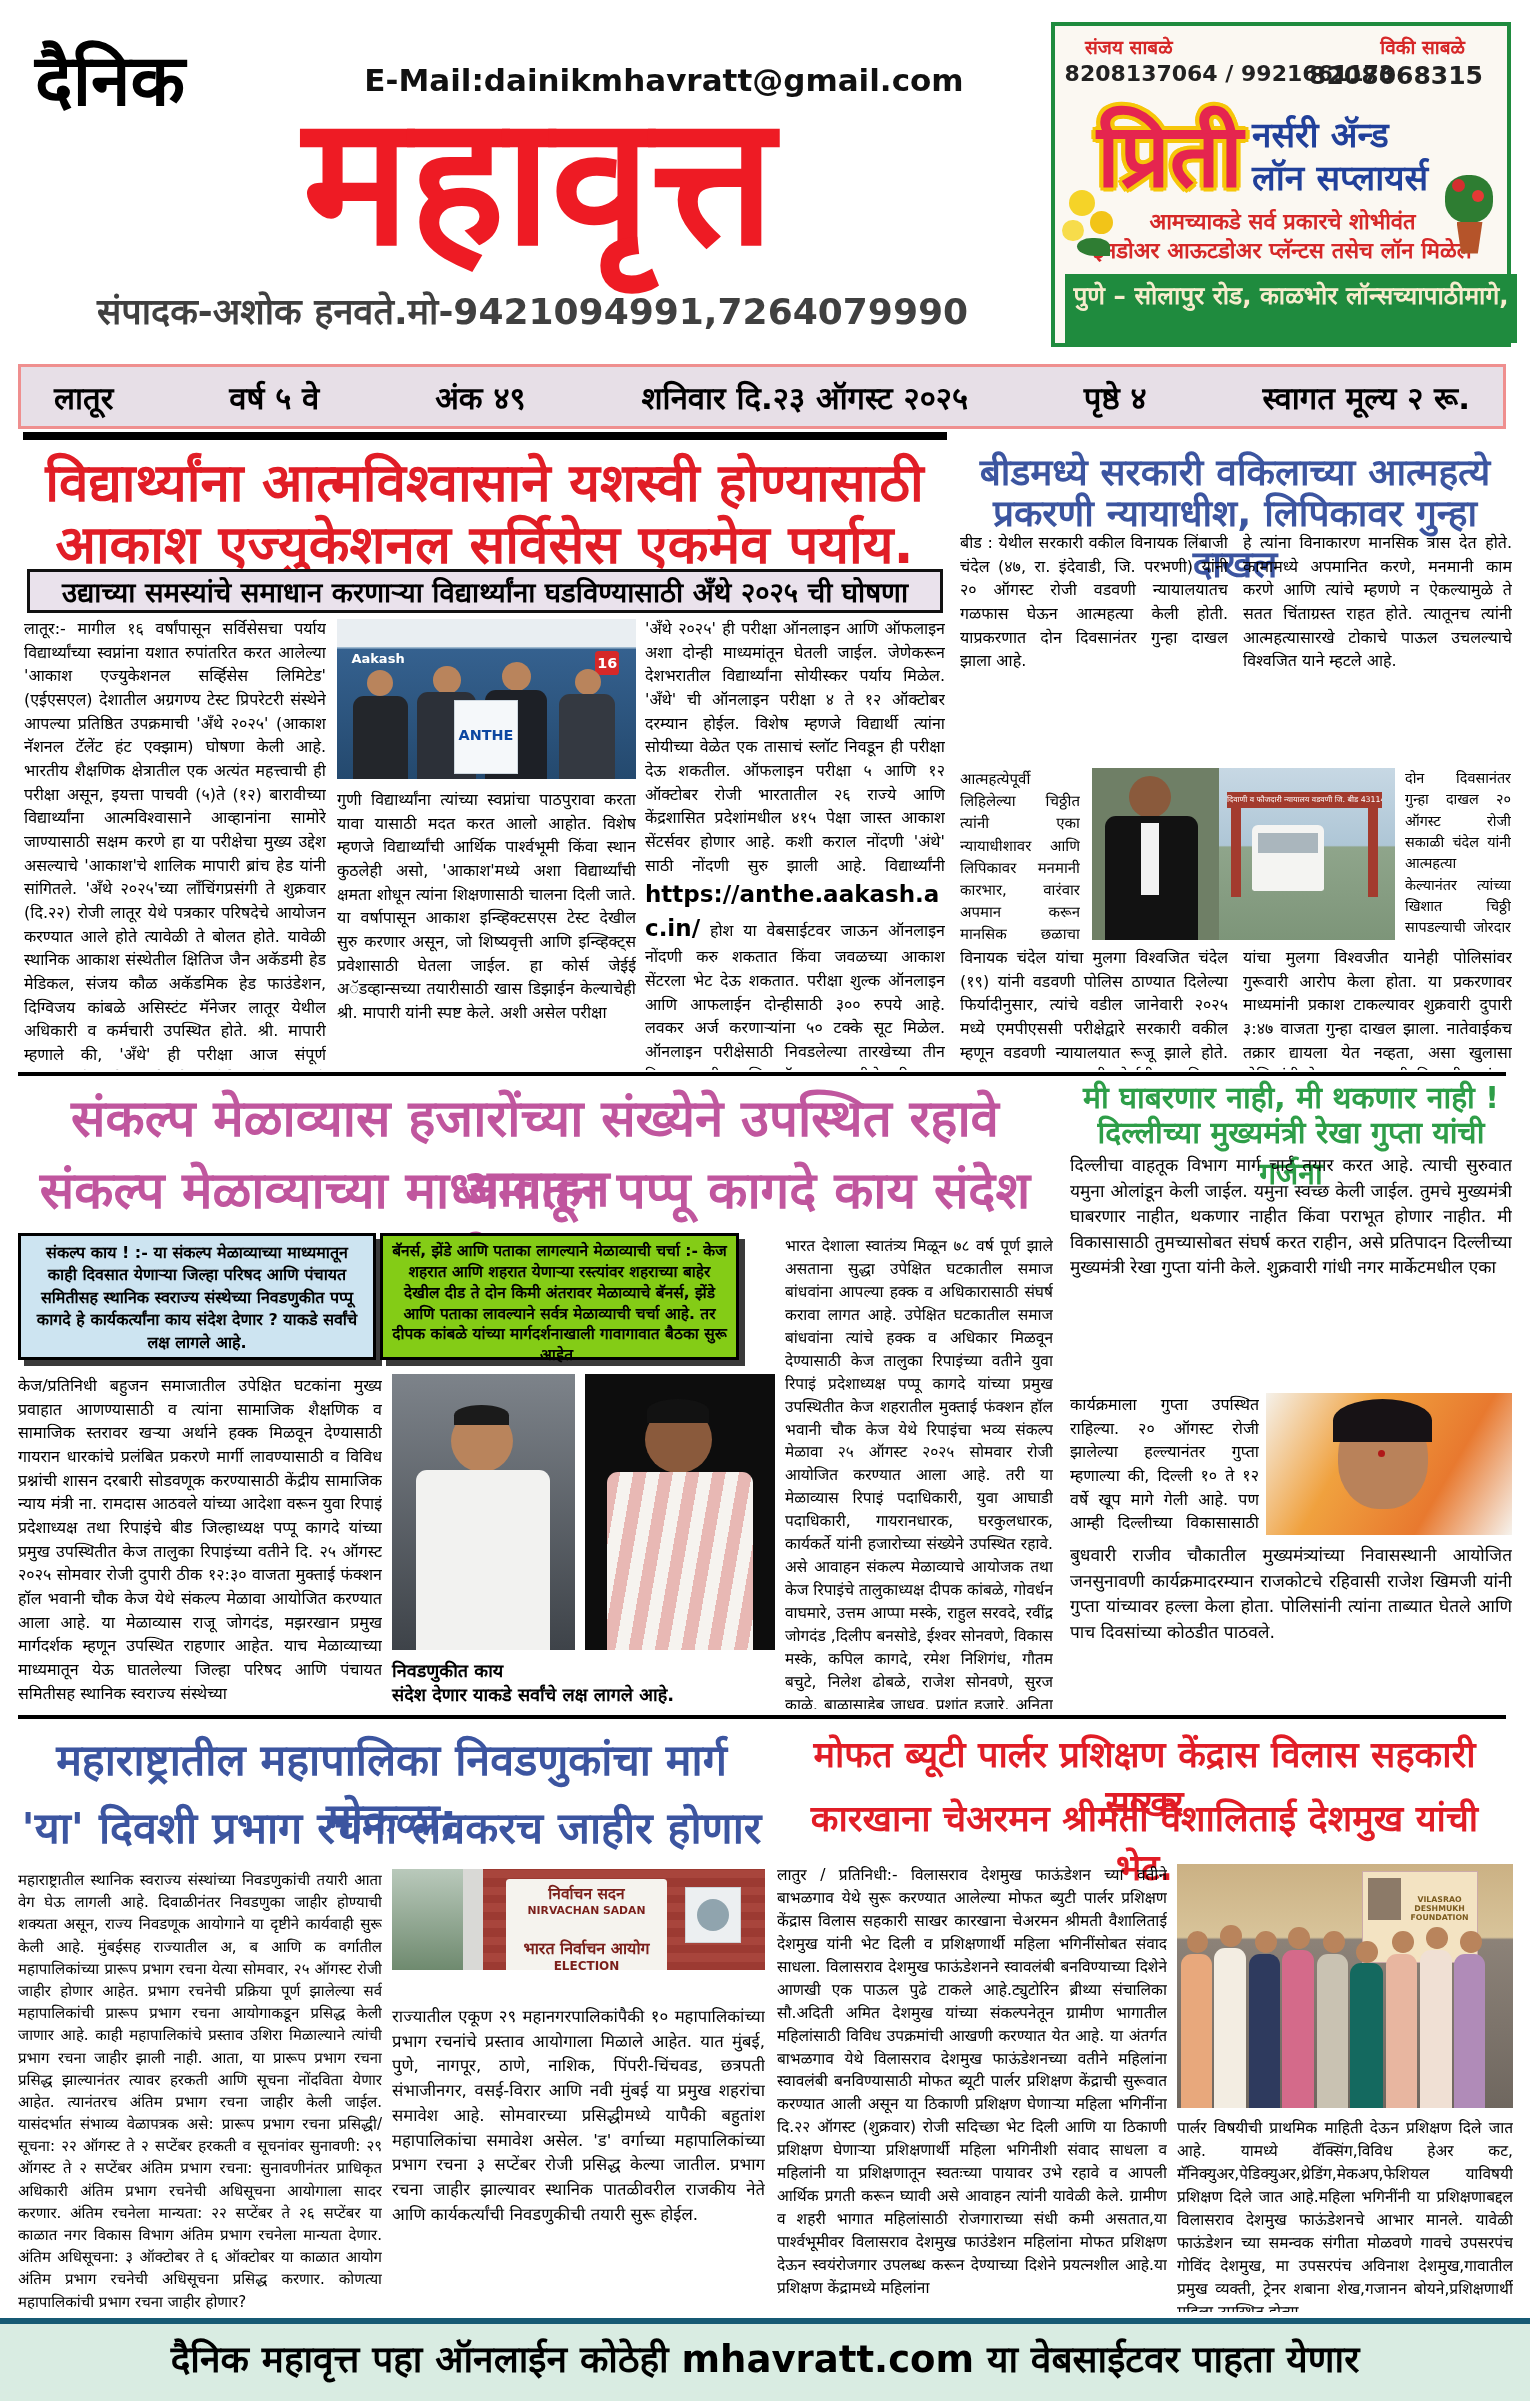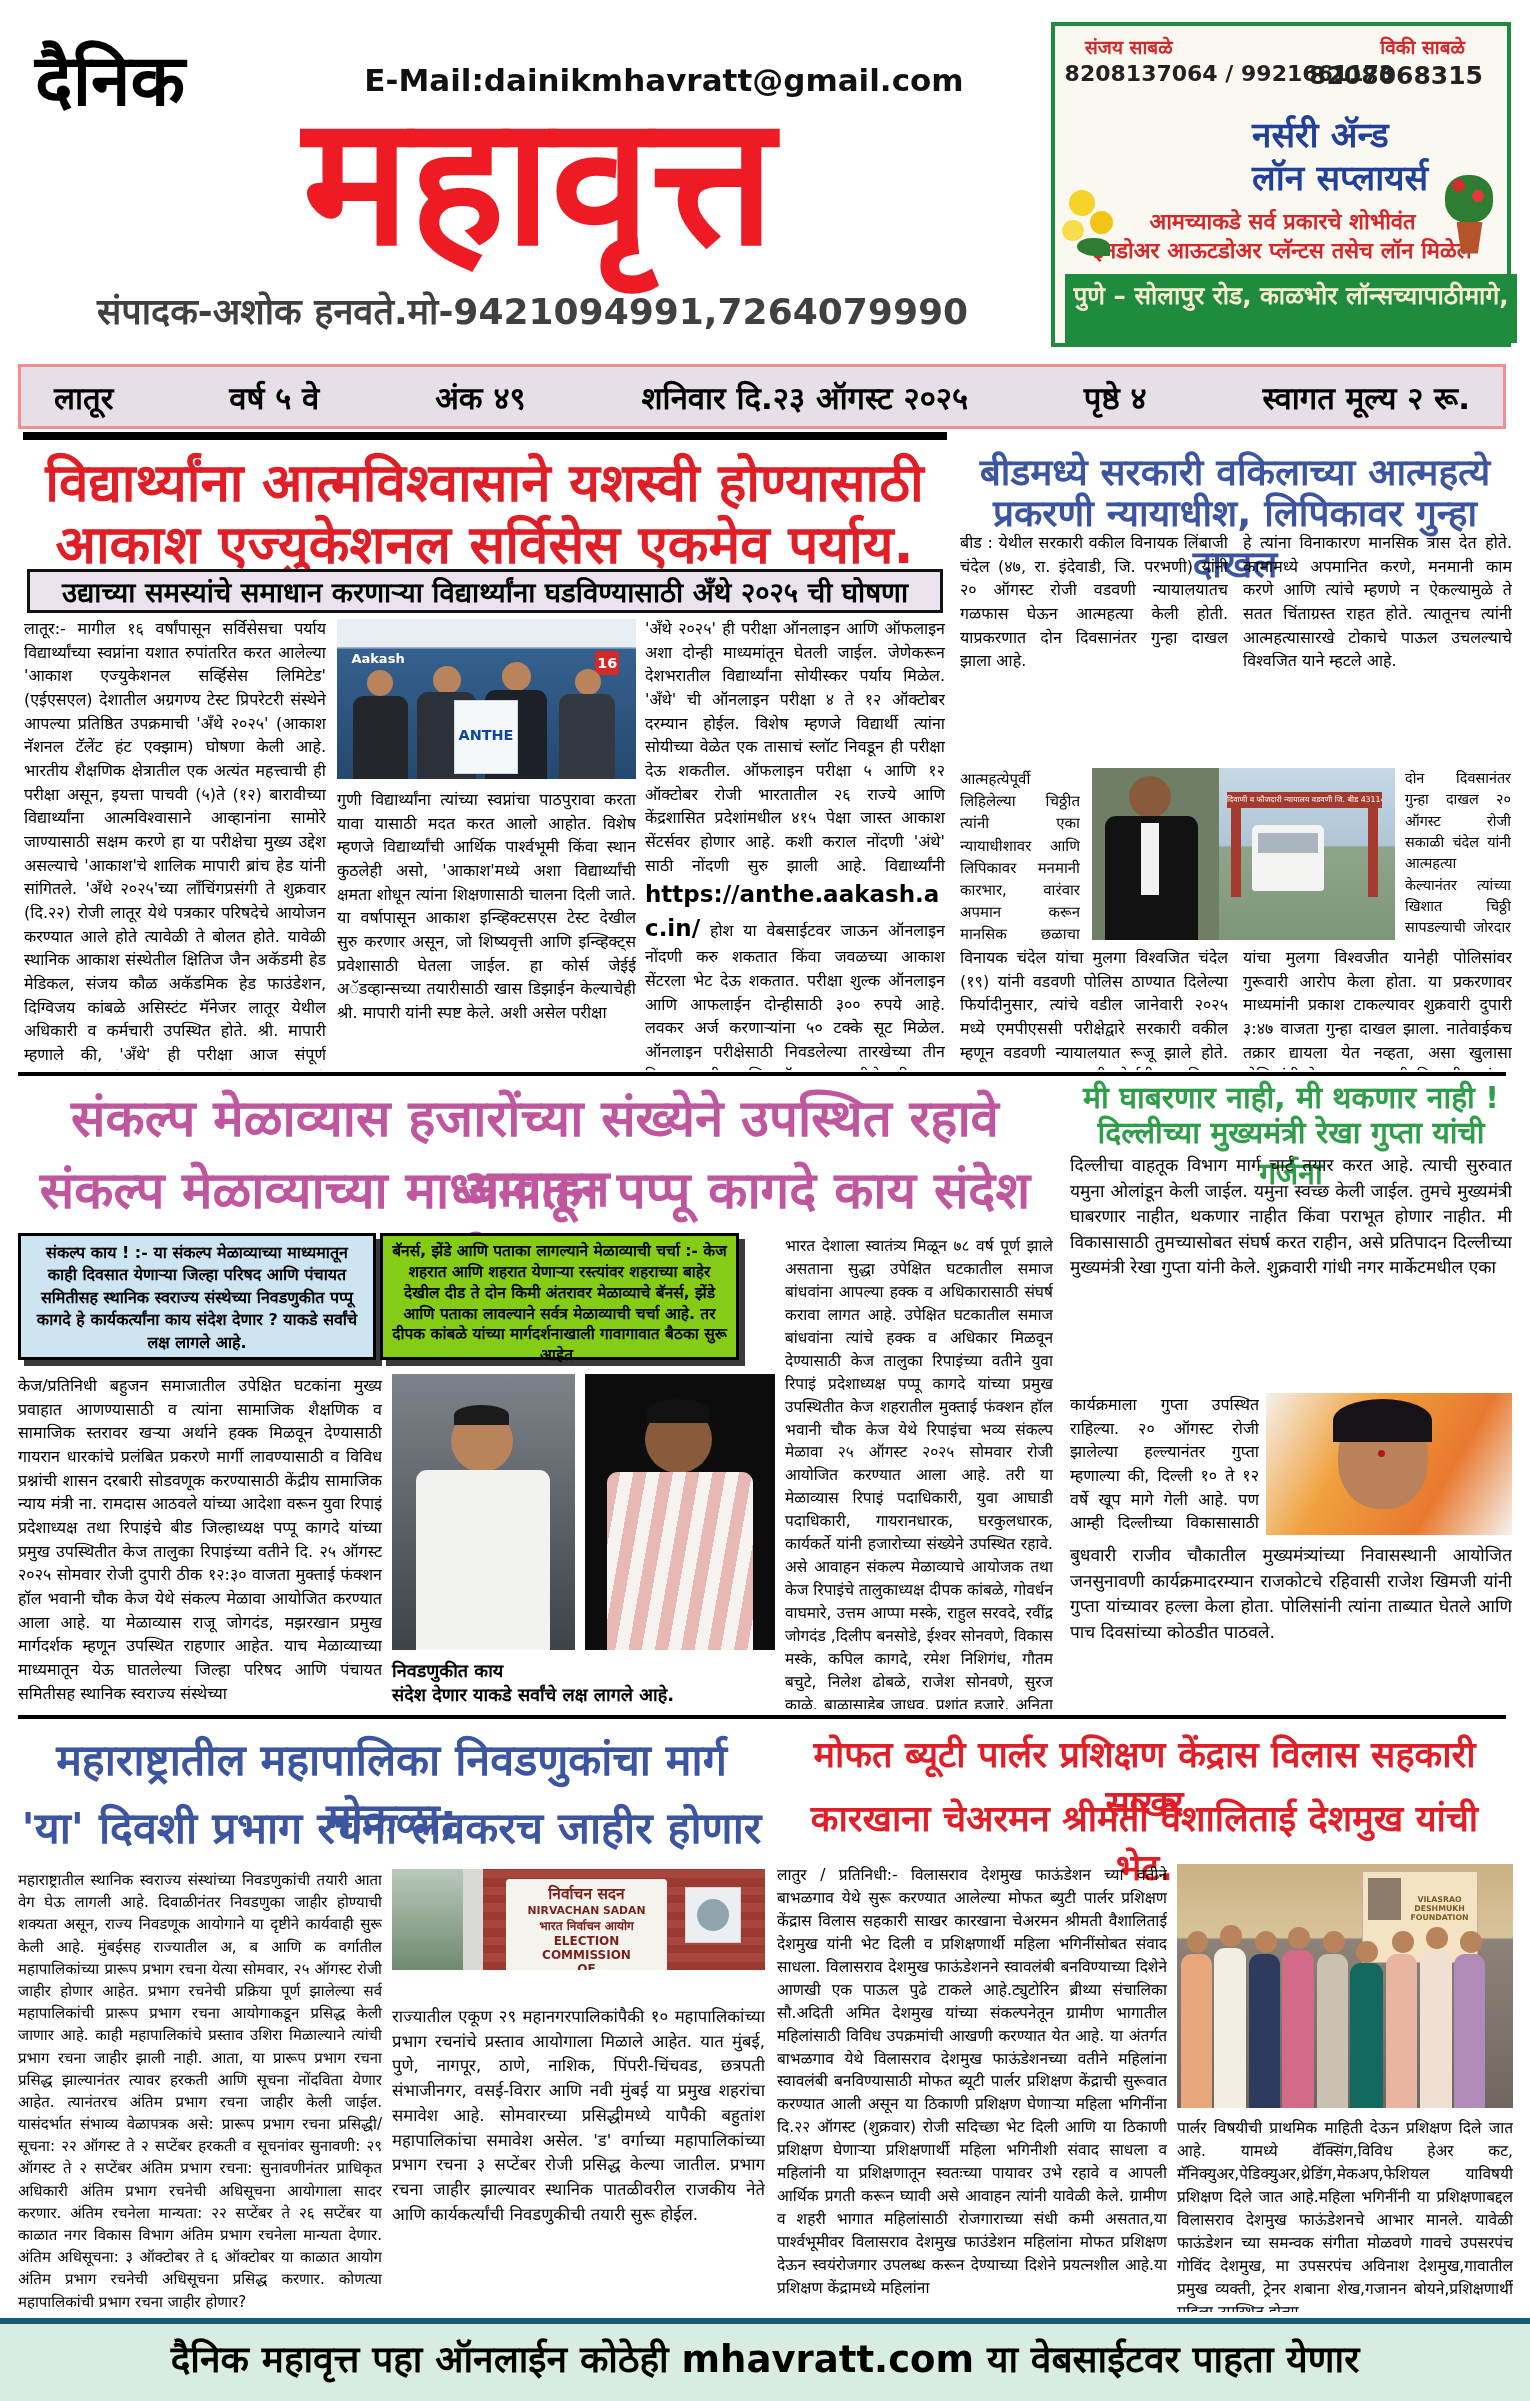--- a/index.html
+++ b/index.html
@@ -24,20 +24,21 @@
   <div class="abs" style="left:35px;top:29px;font-size:71px;font-weight:900;color:#000;">दैनिक</div>
   <div class="abs center" style="left:323px;top:62px;width:682px;font-size:31px;font-weight:600;color:#111;">E-Mail:dainikmhavratt@gmail.com</div>
   <div class="abs center" style="left:84px;top:88px;width:909px;font-size:179px;line-height:1.05;font-weight:900;color:#ee1b24;">महावृत्त</div>
   <div class="abs center" style="left:60px;top:286px;width:945px;font-size:36px;font-weight:800;color:#404040;">संपादक-अशोक हनवते.मो-9421094991,7264079990</div>
 
   <div class="abs" style="left:1051px;top:21.5px;width:452px;height:317px;border:4.8px solid #1f8b3e;background:#fbf8f2;">
     <div class="abs" style="left:30px;top:8.4px;font-size:19px;font-weight:700;color:#d62828;">संजय साबळे</div>
     <div class="abs" style="left:9.6px;top:35px;font-size:22px;font-weight:700;color:#222;">8208137064 / 9921661173</div>
     <div class="abs" style="right:42px;top:8.4px;font-size:19px;font-weight:700;color:#d62828;">विकी साबळे</div>
     <div class="abs" style="right:24px;top:35px;font-size:25px;font-weight:700;color:#222;">8208068315</div>
+    <div class="abs" style="left:42px;top:66px;font-size:88px;font-weight:900;color:#e5254f;text-shadow:3px 3px 0 #f6c60a,-3px -3px 0 #f6c60a,3px -3px 0 #f6c60a,-3px 3px 0 #f6c60a,0 4.2px 0 #f6c60a,4.2px 0 0 #f6c60a,0 -4.2px 0 #f6c60a,-4.2px 0 0 #f6c60a;">प्रिती</div>
     <div class="abs" style="left:197px;top:84px;font-size:35px;font-weight:800;color:#21409a;">नर्सरी ॲन्ड</div>
     <div class="abs" style="left:197px;top:127px;font-size:35px;font-weight:800;color:#21409a;">लॉन सप्लायर्स</div>
     <div class="abs center" style="left:78px;top:179px;width:299px;font-size:22px;font-weight:700;color:#d62828;">आमच्याकडे सर्व प्रकारचे शोभीवंत</div>
     <div class="abs center" style="left:36px;top:208px;width:383px;font-size:22px;font-weight:700;color:#d62828;">इनडोअर आऊटडोअर प्लॅन्टस तसेच लॉन मिळेल</div>
 
     <div class="abs" style="left:3.6px;top:161px;width:66px;height:78px;">
       <div class="abs" style="left:10.8px;top:3.6px;width:26px;height:26px;border-radius:50%;background:#f5d328;"></div>
       <div class="abs" style="left:31px;top:24px;width:23px;height:23px;border-radius:50%;background:#f2c418;"></div>
       <div class="abs" style="left:3.6px;top:33px;width:21.5px;height:21.5px;border-radius:50%;background:#f7dc4b;"></div>
       <div class="abs" style="left:18px;top:51px;width:33px;height:18px;border-radius:50% 50% 0 60%;background:#2f7d33;"></div>
@@ -171,21 +172,21 @@
   <div class="abs center headline-blue" style="left:18px;top:1729px;width:747px;font-size:43px;">महाराष्ट्रातील महापालिका निवडणुकांचा मार्ग मोकळा;</div>
   <div class="abs center headline-blue" style="left:18px;top:1797px;width:747px;font-size:43px;">'या' दिवशी प्रभाग रचना लवकरच जाहीर होणार</div>
   <div class="abs bodytext" style="left:18px;top:1869px;width:364px;height:442px;font-size:15px;">महाराष्ट्रातील स्थानिक स्वराज्य संस्थांच्या निवडणुकांची तयारी आता वेग घेऊ लागली आहे. दिवाळीनंतर निवडणुका जाहीर होण्याची शक्यता असून, राज्य निवडणूक आयोगाने या दृष्टीने कार्यवाही सुरू केली आहे. मुंबईसह राज्यातील अ, ब आणि क वर्गातील महापालिकांच्या प्रारूप प्रभाग रचना येत्या सोमवार, २५ ऑगस्ट रोजी जाहीर होणार आहेत. प्रभाग रचनेची प्रक्रिया पूर्ण झालेल्या सर्व महापालिकांची प्रारूप प्रभाग रचना आयोगाकडून प्रसिद्ध केली जाणार आहे. काही महापालिकांचे प्रस्ताव उशिरा मिळाल्याने त्यांची प्रभाग रचना जाहीर झाली नाही. आता, या प्रारूप प्रभाग रचना प्रसिद्ध झाल्यानंतर त्यावर हरकती आणि सूचना नोंदविता येणार आहेत. त्यानंतरच अंतिम प्रभाग रचना जाहीर केली जाईल. यासंदर्भात संभाव्य वेळापत्रक असे: प्रारूप प्रभाग रचना प्रसिद्धी/सूचना: २२ ऑगस्ट ते २ सप्टेंबर हरकती व सूचनांवर सुनावणी: २९ ऑगस्ट ते २ सप्टेंबर अंतिम प्रभाग रचना: सुनावणीनंतर प्राधिकृत अधिकारी अंतिम प्रभाग रचनेची अधिसूचना आयोगाला सादर करणार. अंतिम रचनेला मान्यता: २२ सप्टेंबर ते २६ सप्टेंबर या काळात नगर विकास विभाग अंतिम प्रभाग रचनेला मान्यता देणार. अंतिम अधिसूचना: ३ ऑक्टोबर ते ६ ऑक्टोबर या काळात आयोग अंतिम प्रभाग रचनेची अधिसूचना प्रसिद्ध करणार. कोणत्या महापालिकांची प्रभाग रचना जाहीर होणार?</div>
 
   <div class="photo" style="left:392px;top:1869px;width:373px;height:101px;background:repeating-linear-gradient(0deg,#9c3a32 0 8.4px,#a8453c 8.4px 16.7px);">
     <div class="abs" style="left:0;top:0;width:72px;height:100%;background:linear-gradient(180deg,#b9c9bb,#6f8a6f);"></div>
     <div class="abs" style="left:71px;top:0;width:20.3px;height:100%;background:#d9d9d6;"></div>
     <div class="abs" style="left:114px;top:9.6px;width:161px;height:106px;background:#f5f3ee;border-radius:3.6px;padding:3.6px 4.8px;box-sizing:border-box;text-align:center;">
       <div class="sign-line" style="font-size:15.5px;">निर्वाचन सदन</div>
       <div class="sign-line" style="font-size:10.8px;">NIRVACHAN SADAN</div>
-      <div class="sign-line" style="font-size:12px;">भारत निर्वाचन आयोग</div>
+      <div class="sign-line" style="font-size:16px;margin-top:20px;">भारत निर्वाचन आयोग</div>
       <div class="sign-line" style="font-size:12px;">ELECTION COMMISSION</div>
       <div class="sign-line" style="font-size:12px;">OF</div>
       <div class="sign-line" style="font-size:12px;">INDIA</div>
     </div>
     <div class="abs" style="right:24px;top:18px;width:54px;height:54px;background:#eceff1;border:1.8px solid #cfd4d8;">
       <div class="abs" style="left:10.8px;top:10.8px;width:32px;height:32px;border-radius:50%;background:#90a4ae;"></div>
     </div>
   </div>
   <div class="abs bodytext" style="left:392px;top:2004px;width:373px;height:306px;font-size:16.7px;">राज्यातील एकूण २९ महानगरपालिकांपैकी १० महापालिकांच्या प्रभाग रचनांचे प्रस्ताव आयोगाला मिळाले आहेत. यात मुंबई, पुणे, नागपूर, ठाणे, नाशिक, पिंपरी-चिंचवड, छत्रपती संभाजीनगर, वसई-विरार आणि नवी मुंबई या प्रमुख शहरांचा समावेश आहे. सोमवारच्या प्रसिद्धीमध्ये यापैकी बहुतांश महापालिकांचा समावेश असेल. 'ड' वर्गाच्या महापालिकांच्या प्रभाग रचना ३ सप्टेंबर रोजी प्रसिद्ध केल्या जातील. प्रभाग रचना जाहीर झाल्यावर स्थानिक पातळीवरील राजकीय नेते आणि कार्यकर्त्यांची निवडणुकीची तयारी सुरू होईल.</div>
 </div>

